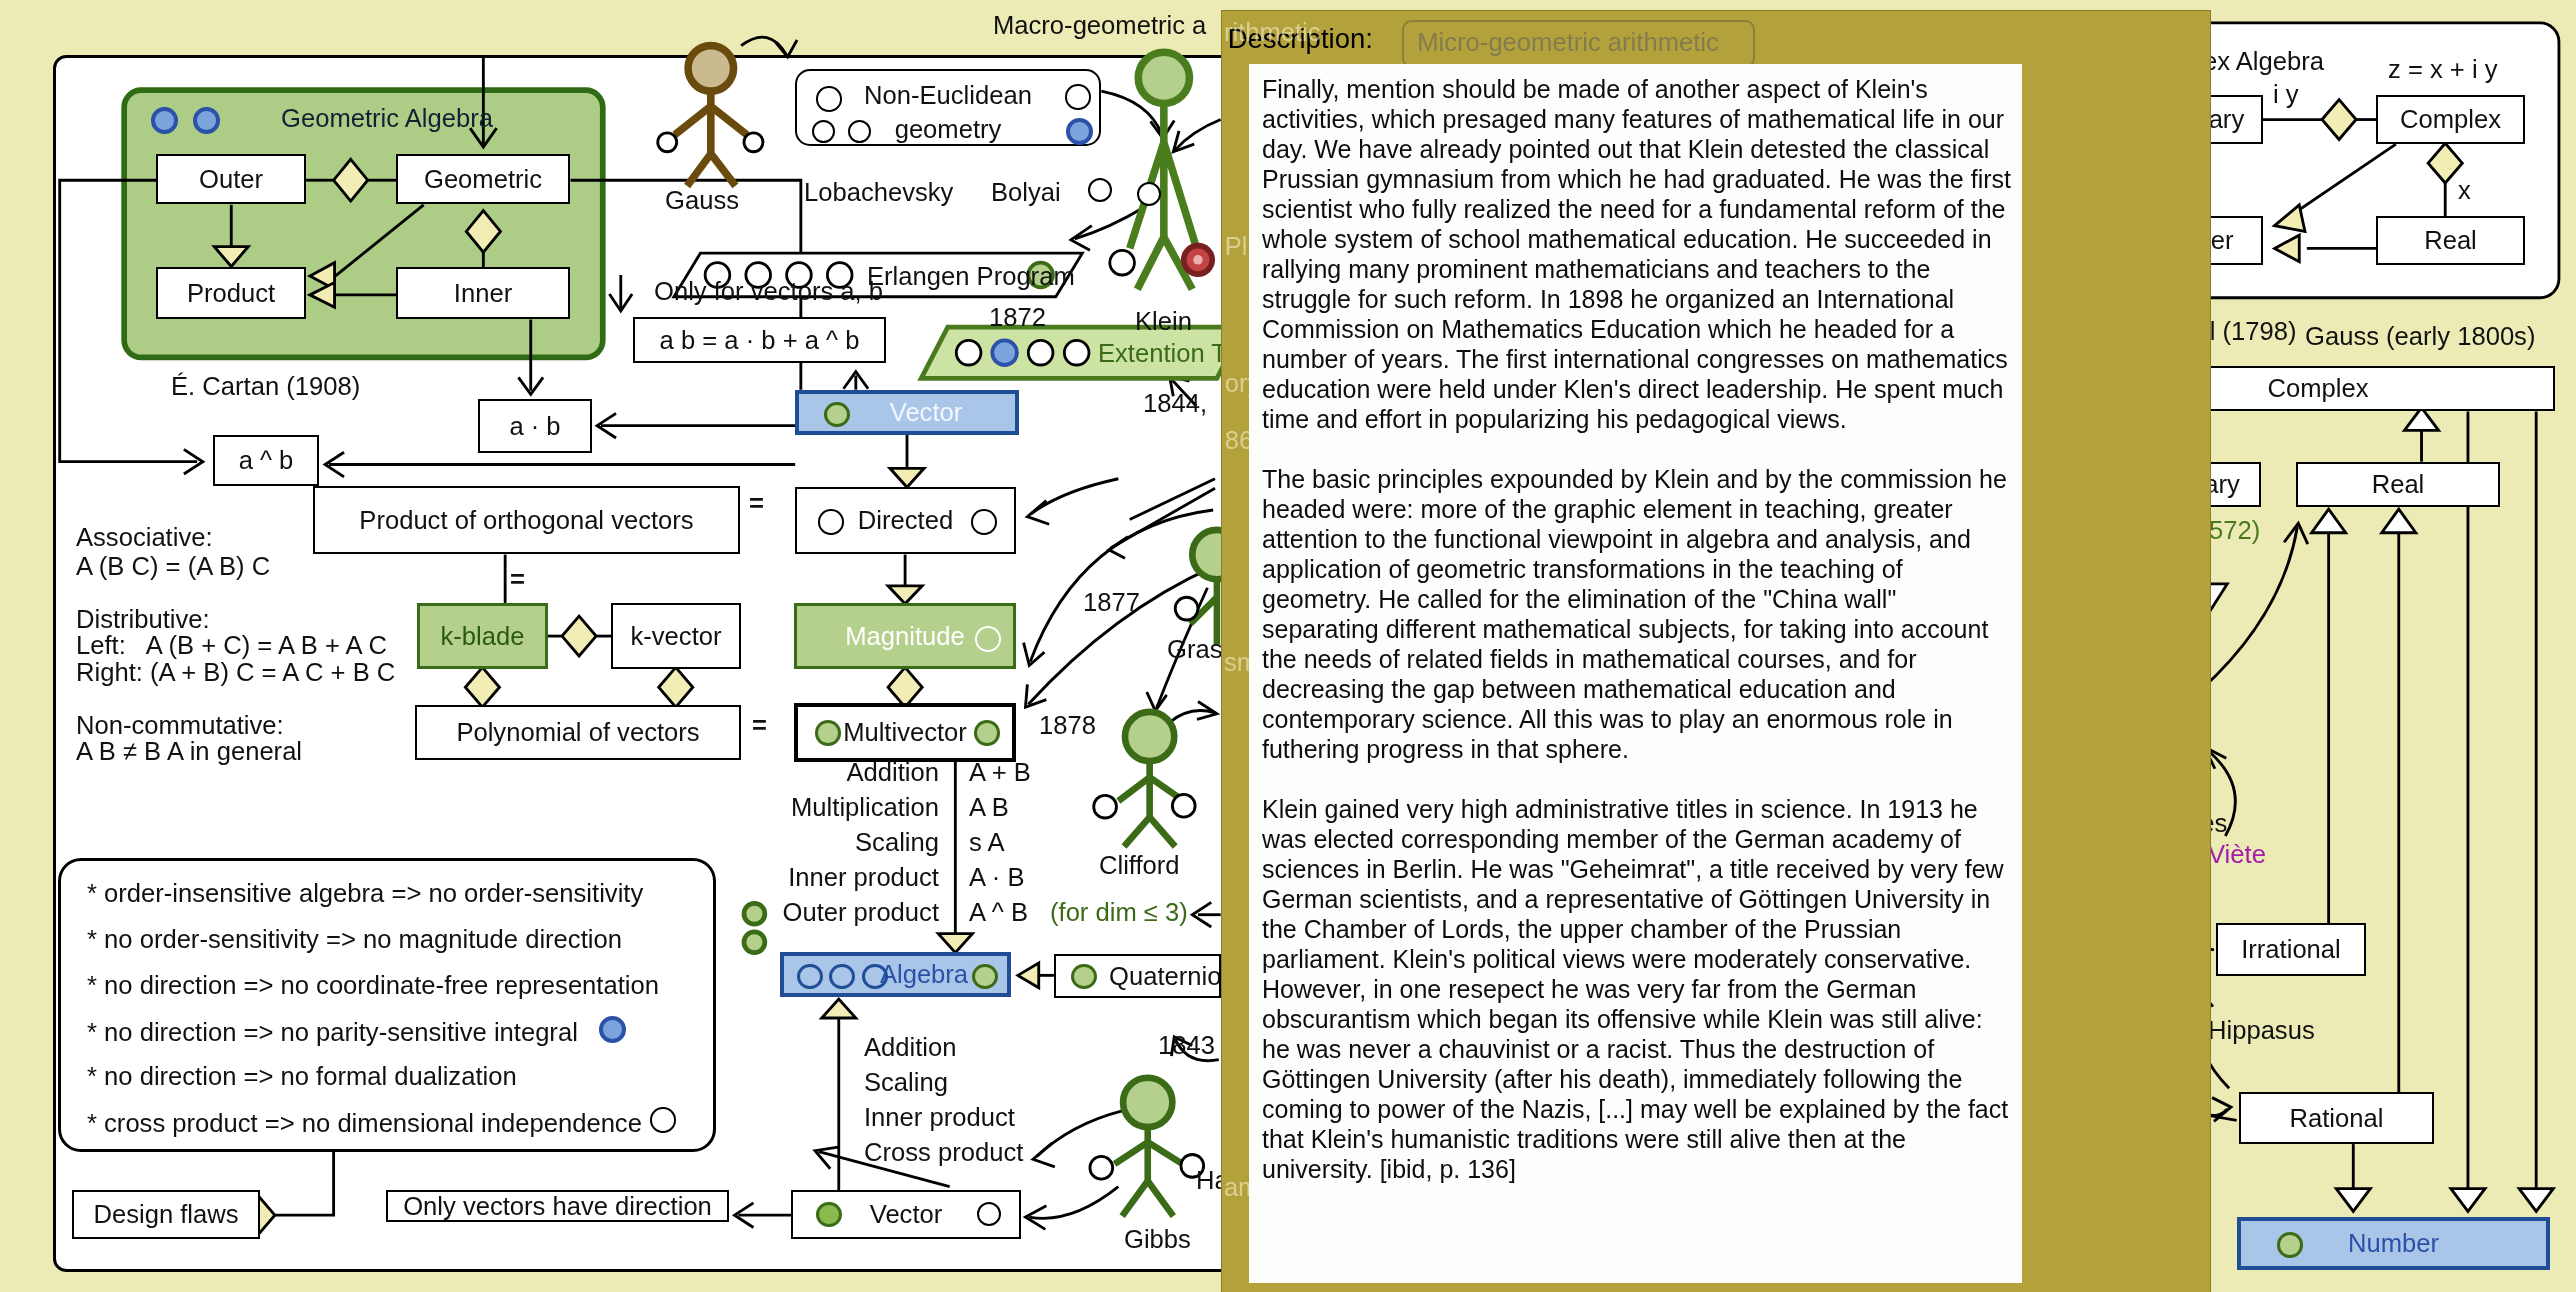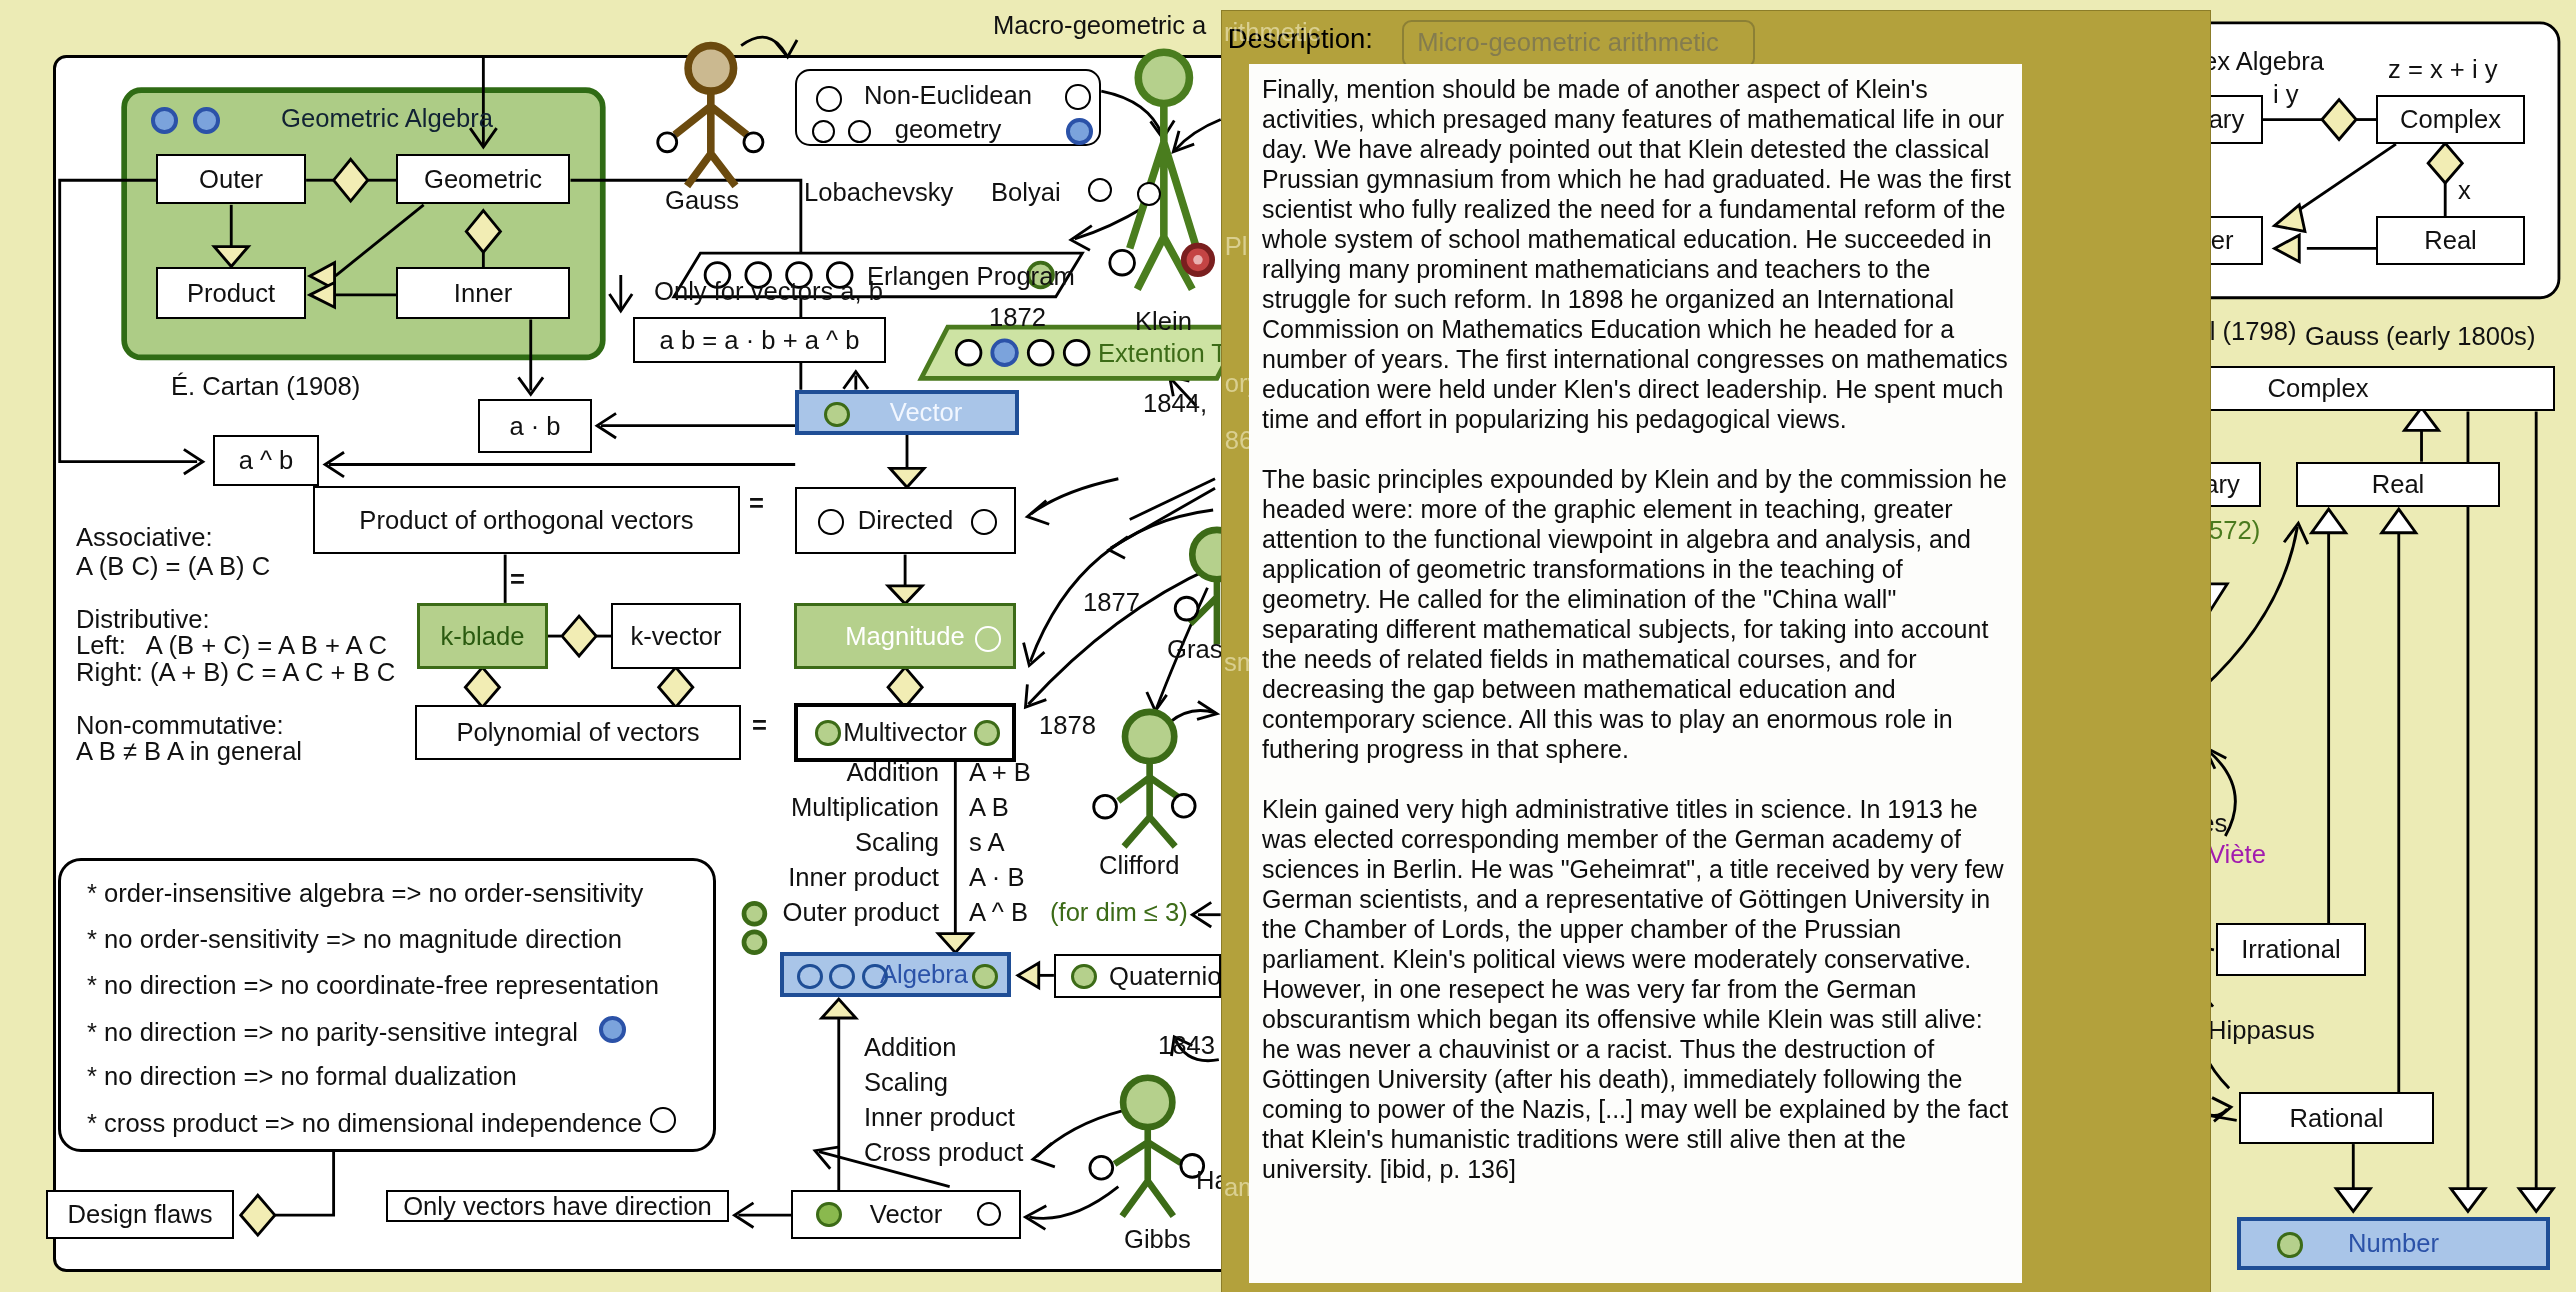--- a/index.html
+++ b/index.html
@@ -379,21 +379,21 @@
   <div class="abs z2" style="left:58px;top:858px;width:652px;height:288px;background:#fff;border:3.8px solid #000;border-radius:23px;"></div>
   <div class="lbl z2" style="left:87px;top:879px;">* order-insensitive algebra =&gt; no order-sensitivity</div>
   <div class="lbl z2" style="left:87px;top:925px;">* no order-sensitivity =&gt; no magnitude direction</div>
   <div class="lbl z2" style="left:87px;top:971px;">* no direction =&gt; no coordinate-free representation</div>
   <div class="lbl z2" style="left:87px;top:1018px;">* no direction =&gt; no parity-sensitive integral</div>
   <span class="circ c-blue z2" style="left:599px;top:1016px;"></span>
   <div class="lbl z2" style="left:87px;top:1062px;">* no direction =&gt; no formal dualization</div>
   <div class="lbl z2" style="left:87px;top:1109px;">* cross product =&gt; no dimensional independence</div>
   <span class="circ c-white z2" style="left:650px;top:1107px;"></span>
 
-  <div class="box z2" style="left:46px;top:1190px;width:188px;height:49px;">
+  <div class="box z2" style="left:72px;top:1190px;width:188px;height:49px;">
       <span>Design flaws</span>
     </div>
   <div class="box z2" style="left:386px;top:1190px;width:343px;height:32px;">
       <span>Only vectors have direction</span>
     </div>
   <div class="box z2" style="left:791px;top:1190px;width:230px;height:49px;">
     <span class="circ c-greenfill" style="left:23px;top:9.5px;"></span>
     <span>Vector</span>
     <span class="circ c-white" style="left:184px;top:10.4px;width:24px;height:24px;"></span>
   </div>

